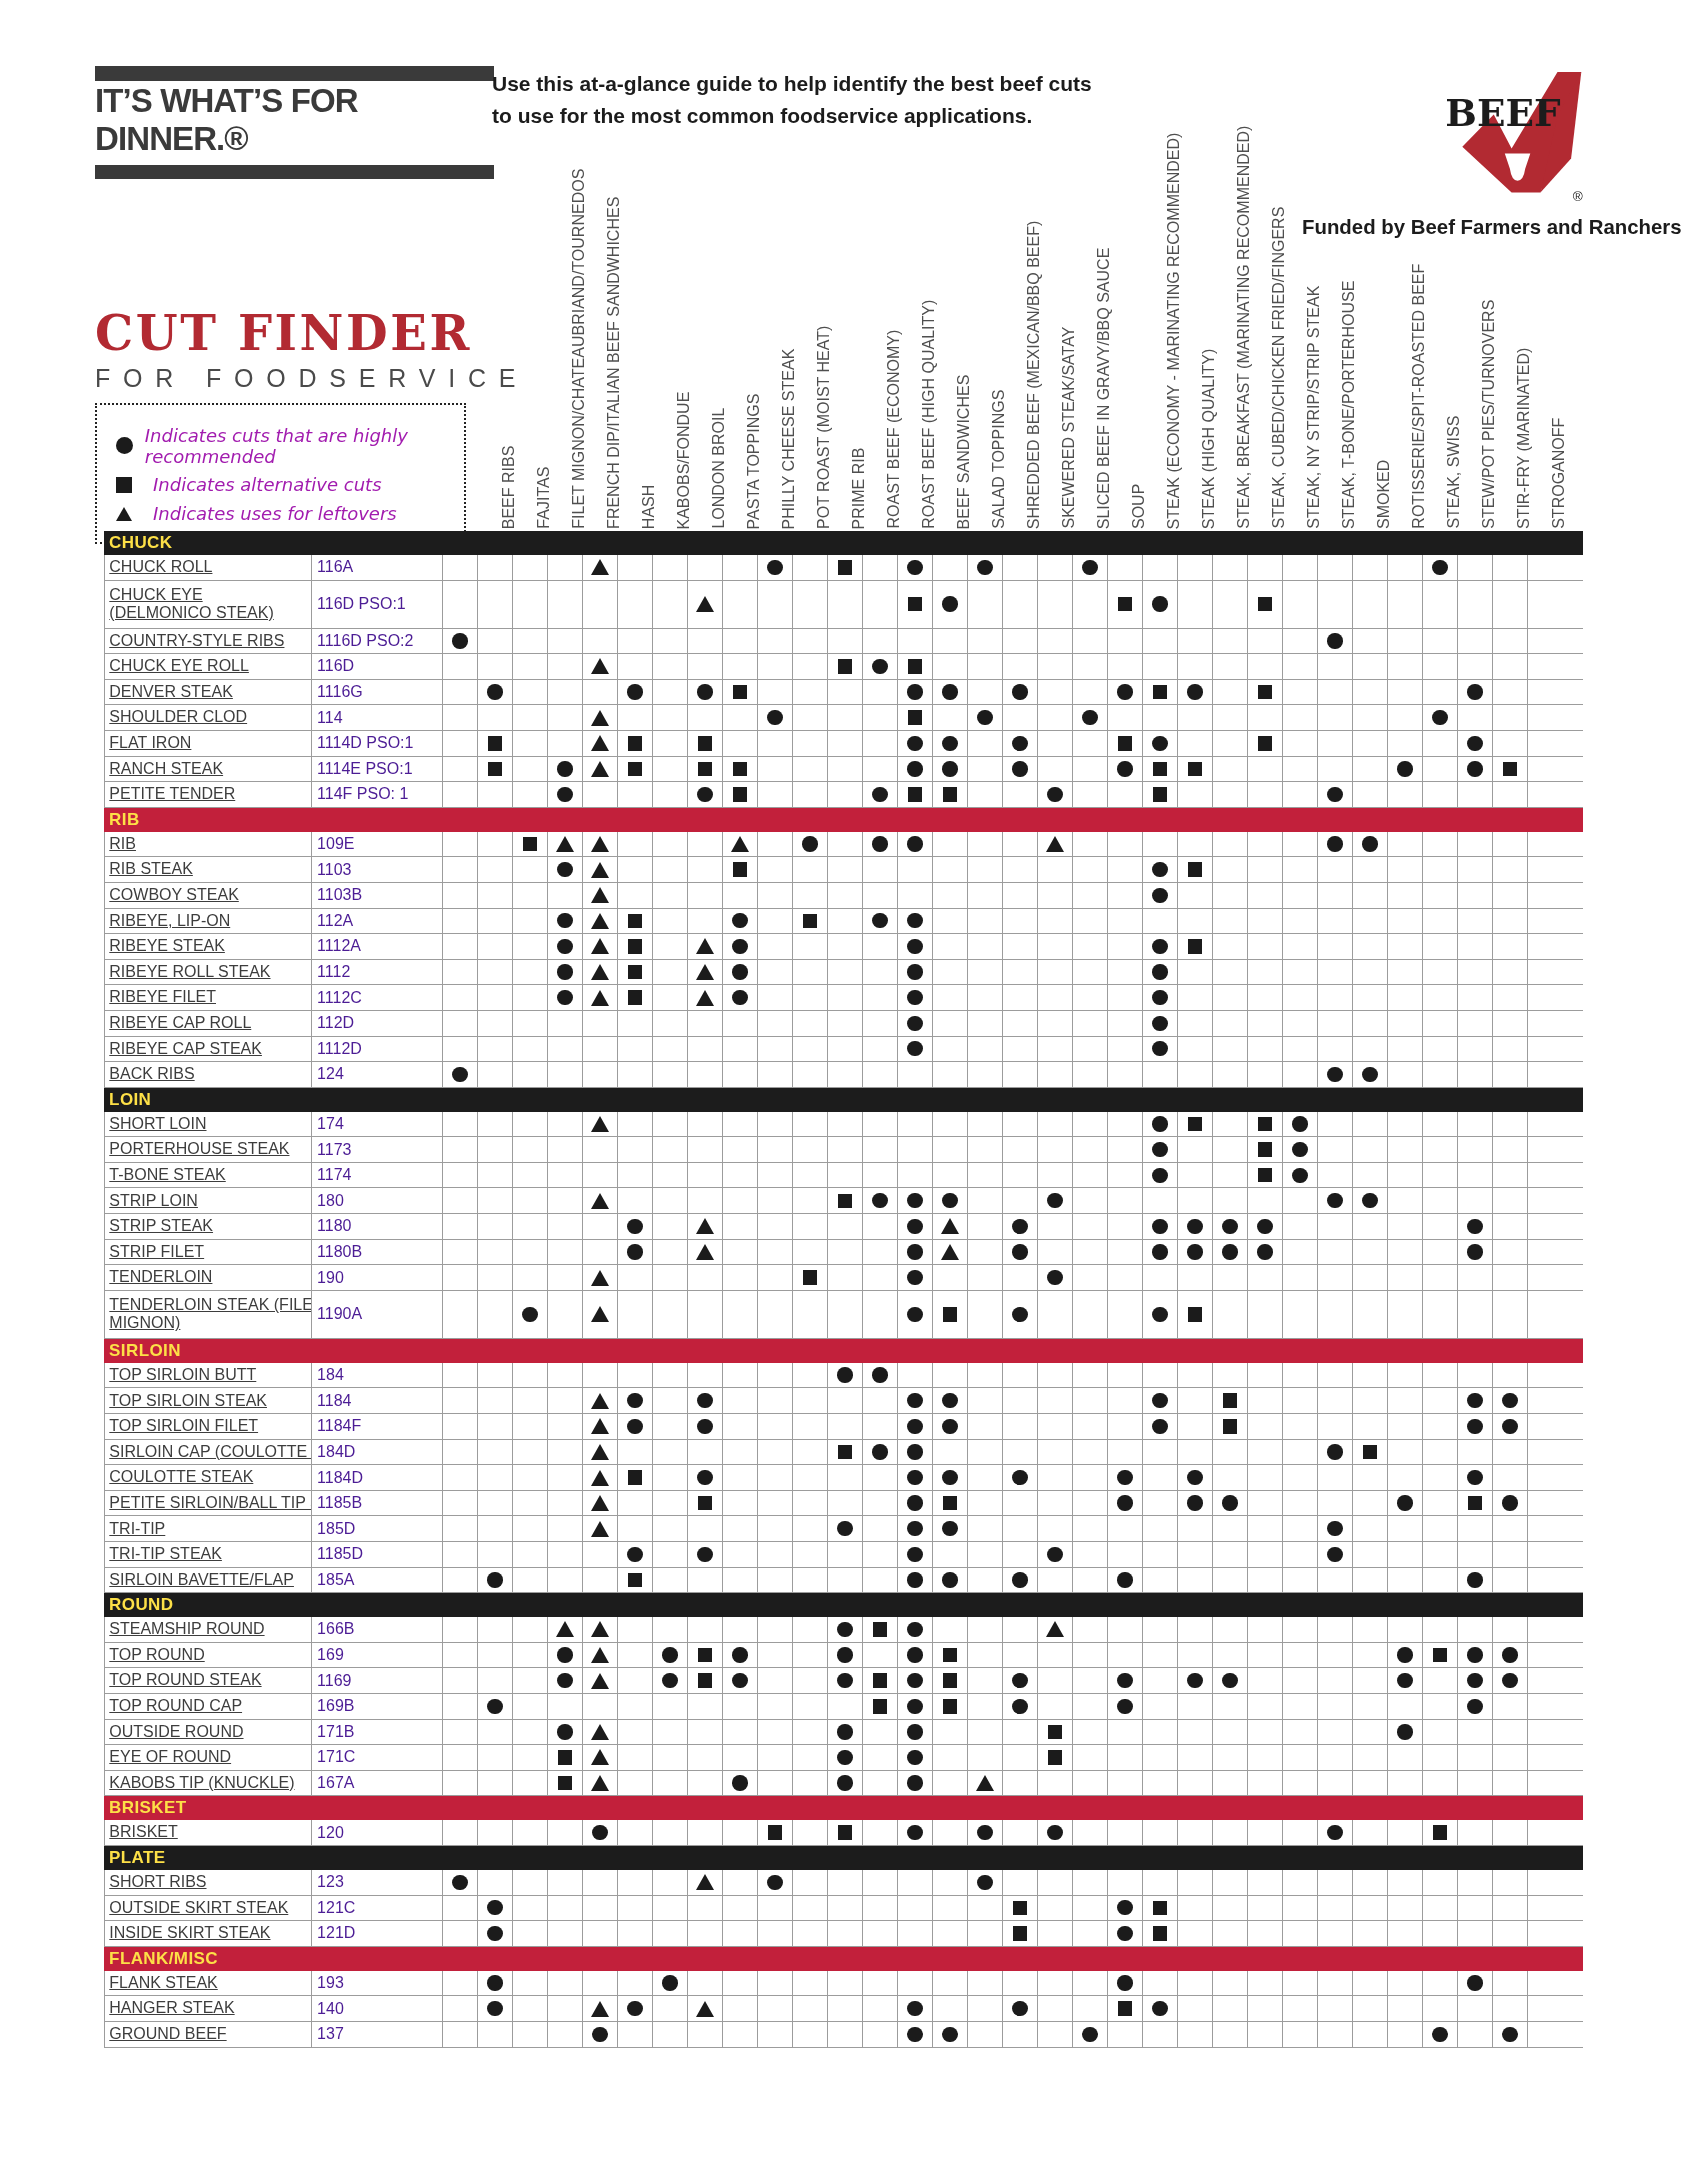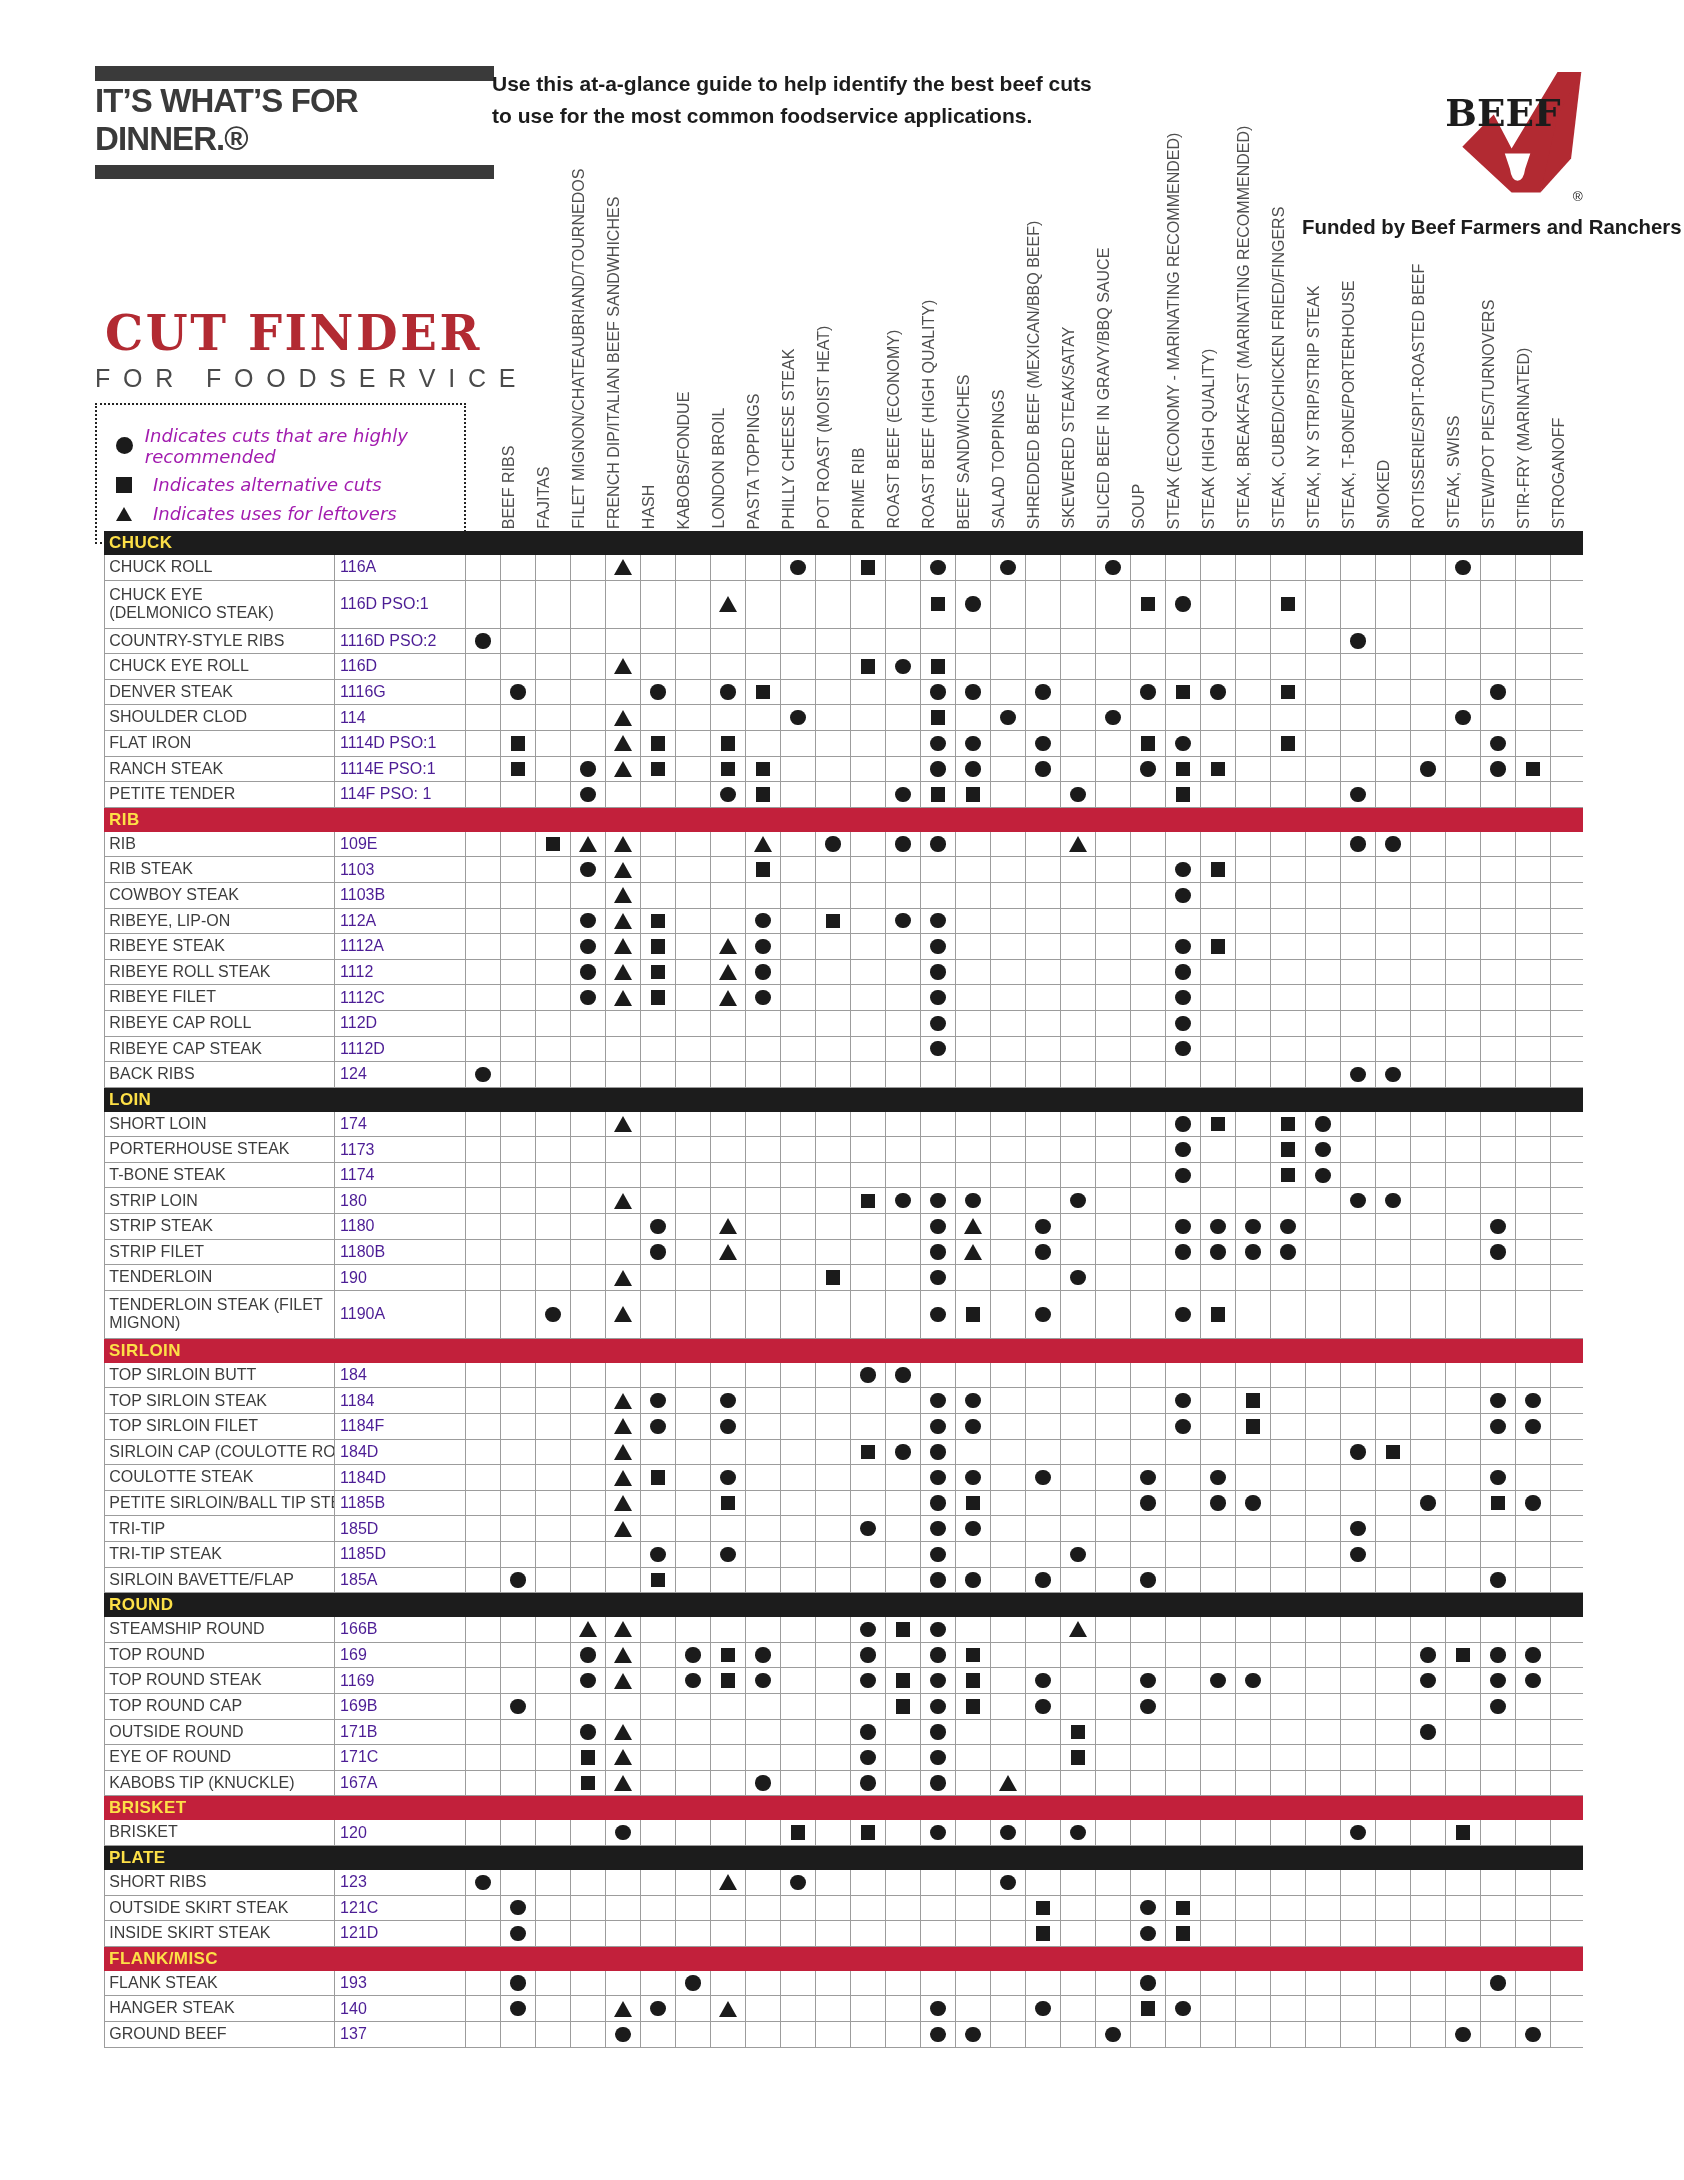--- a/index.html
+++ b/index.html
@@ -4,21 +4,21 @@
 <style>
   html,body{margin:0;padding:0;background:#e8e8e8;}
   .page{position:relative;width:1685px;height:2181px;background:#ffffff;font-family:"Liberation Sans",sans-serif;overflow:hidden;}
 
   
   .brand{position:absolute;left:95px;top:66px;width:399px;}
   .brand .bar{height:14.5px;background:#3a3a3a;}
   .brand .beef{font-family:"DejaVu Serif",serif;font-weight:bold;color:#a92b30;font-size:112px;line-height:1.0;letter-spacing:-1.7px;margin:1.7px 0 0 -5.1px;}
   .brand .tag{font-weight:bold;color:#3a3a3a;font-size:33px;letter-spacing:-0.9px;margin:1.7px 0 6.8px 0;}
   .cutfinder{position:absolute;left:95px;top:305px;}
-  .cutfinder .cf{font-family:"DejaVu Serif",serif;font-weight:bold;color:#b22a32;font-size:48px;letter-spacing:2.6px;margin-left:10px;}
+  .cutfinder .cf{font-family:"DejaVu Serif",serif;font-weight:bold;color:#b22a32;font-size:48px;letter-spacing:2.6px;}
   .cutfinder .cfsub{color:#4a4a4a;font-size:25px;letter-spacing:12.8px;margin-top:3.4px;}
   .legend{position:absolute;left:95px;top:403px;width:371px;border:2.6px dotted #222;padding:12px 8.5px 10.2px 19px;box-sizing:border-box;}
   .legend .li{display:flex;align-items:center;margin:7.7px 0;font-style:italic;color:#a21caf;font-size:18px;font-family:"DejaVu Sans",sans-serif;}
   .legend .li .mkwrap{width:37px;display:flex;justify-content:flex-start;}
 
   
   .intro{position:absolute;left:492px;top:68px;font-weight:bold;color:#1c1c1c;font-size:21px;line-height:1.5;}
 
   
   .funded{position:absolute;left:1302px;top:65px;width:358px;text-align:center;}
@@ -30,21 +30,21 @@
   .colheads{display:flex;align-items:flex-end;height:342px;margin-left:387px;}
   .colhead{width:35px;box-sizing:border-box;display:flex;justify-content:center;align-items:flex-end;overflow:visible;}
   .colhead span{writing-mode:vertical-rl;transform:rotate(180deg);font-size:16px;color:#4f4f4f;white-space:nowrap;line-height:1;padding-top:1.7px;}
 
   .secbar{height:24px;color:#fde047;font-weight:bold;font-size:17px;letter-spacing:0.4px;display:flex;align-items:center;padding-left:5.1px;box-sizing:border-box;}
   .secbar.black{background:#1c1c1c;}
   .secbar.red{background:#c2203b;}
 
   .trow{display:flex;border-bottom:0.9px solid #9c9c9c;box-sizing:border-box;}
   .trow.h1{height:25.6px;} .trow.h2{height:48px;}
-  .rlabel{width:231px;box-sizing:border-box;border-left:0.9px solid #9c9c9c;border-right:0.9px solid #9c9c9c;color:#3d3d3d;font-size:16px;display:flex;flex-direction:column;justify-content:center;padding-left:4.3px;line-height:1.15;white-space:nowrap;overflow:hidden;}
+  .rlabel{width:208px;box-sizing:border-box;border-left:0.9px solid #9c9c9c;border-right:0.9px solid #9c9c9c;color:#3d3d3d;font-size:16px;display:flex;flex-direction:column;justify-content:center;padding-left:4.3px;line-height:1.15;white-space:nowrap;overflow:hidden;text-decoration:underline;}
   .rcode{width:131px;box-sizing:border-box;border-right:0.9px solid #9c9c9c;color:#4c1d95;font-size:16px;display:flex;align-items:center;padding-left:5.1px;}
   .mcell{width:35px;box-sizing:border-box;border-right:0.9px solid #9c9c9c;display:flex;align-items:center;justify-content:center;}
   .mk-D{width:15.3px;height:15.3px;border-radius:50%;background:#1b1b1b;}
   .mk-S{width:14.5px;height:14.5px;background:#1b1b1b;}
   .mk-T{width:0;height:0;border-left:9.4px solid transparent;border-right:9.4px solid transparent;border-bottom:16px solid #1b1b1b;}
   .legend .mk-D{width:17px;height:17px;} .legend .mk-S{width:16px;height:16px;}
   .legend .mk-T{border-left-width:8.5px;border-right-width:8.5px;border-bottom-width:14.5px;}
 </style>
 </head>
 <body>

